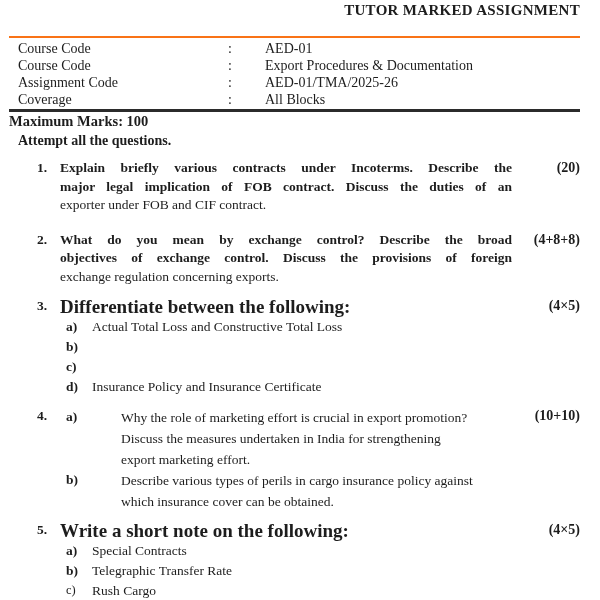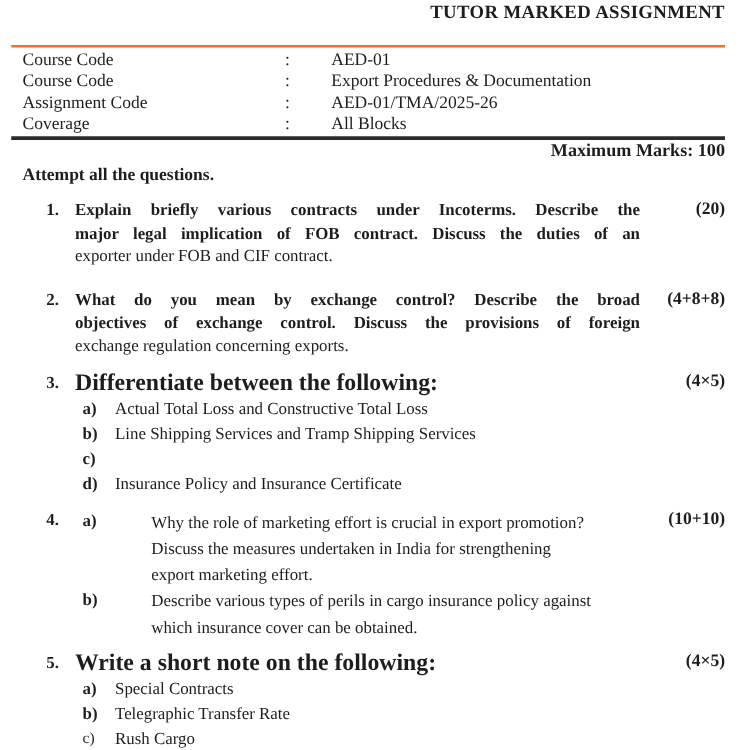--- a/index.html
+++ b/index.html
@@ -39,21 +39,21 @@
     padding-left: 9px;
     font-weight: 400;
     font-size: 14px;
     line-height: 17px;
   }
   .flabel { width: 210px; flex-shrink: 0; }
   .fcolon { width: 37px; flex-shrink: 0; }
   .fvalue { white-space: nowrap; }
   .maxmarks {
     margin-top: 2px;
-    text-align: right;
+    text-align: left;
     font-weight: 700;
     font-size: 14.5px;
     line-height: 15px;
   }
   .instruction {
     margin: 4px 0 0 9px;
     font-weight: 700;
     font-size: 14px;
     line-height: 15px;
   }
@@ -179,21 +179,20 @@
   <div class="question q3">
     <span class="qnum">3.</span>
     <div class="qbody">
       <div class="qheading">Differentiate between the following:</div>
       <div class="item">
         <span class="letter">a)</span>
         <span class="itext">Actual Total Loss and Constructive Total Loss</span>
       </div>
       <div class="item">
         <span class="letter">b)</span>
-        <span class="itext">Line Shipping Services and Tramp Shipping Services</span>
       </div>
       <div class="item">
         <span class="letter">c)</span>
       </div>
       <div class="item">
         <span class="letter">d)</span>
         <span class="itext">Insurance Policy and Insurance Certificate</span>
       </div>
     </div>
     <span class="qmarks">(4×5)</span>

